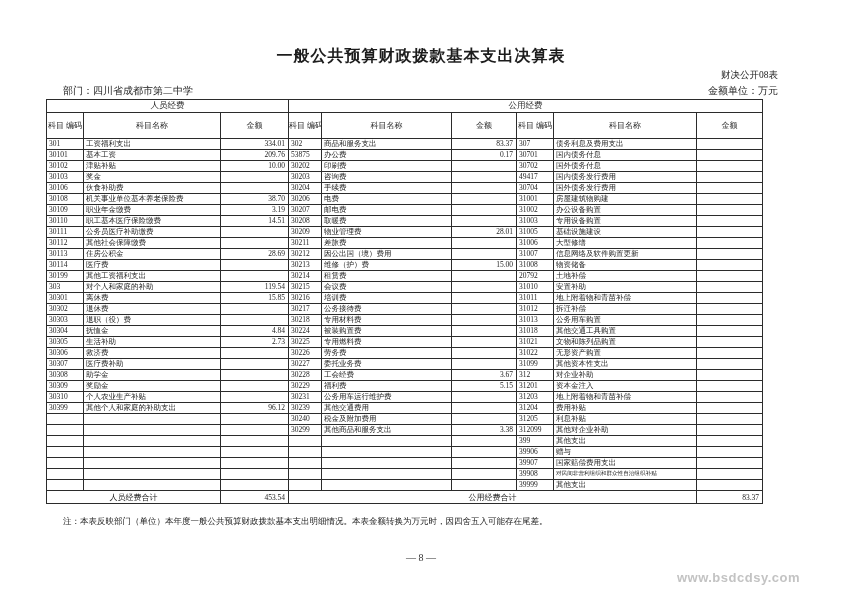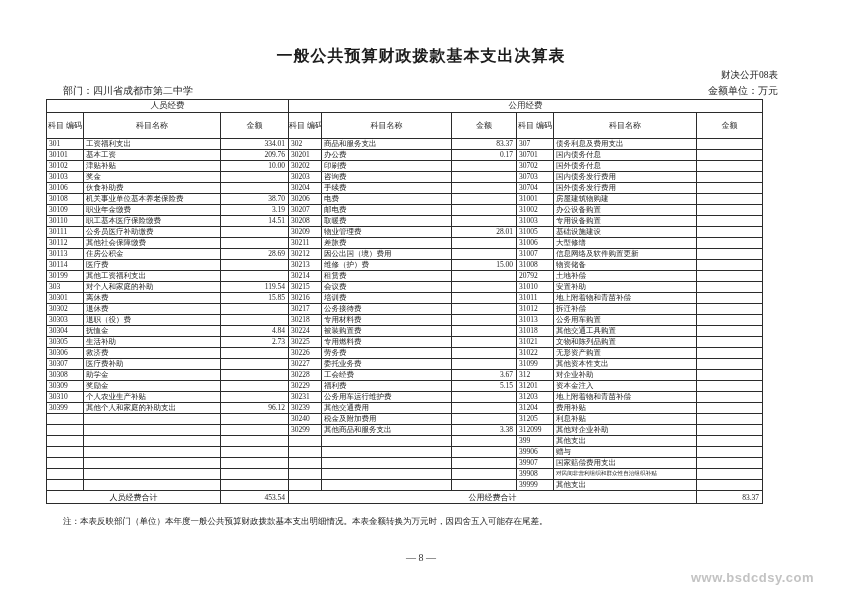--- a/index.html
+++ b/index.html
@@ -51,21 +51,21 @@
   td.total-amount { text-align: right; font-size: 7.5px; }
   .note {
     position: absolute; top: 516px; left: 63px; right: 64px;
     font-size: 8.5px;
   }
   .pageno {
     position: absolute; top: 552px; left: 0; right: 0;
     text-align: center; font-size: 10px; color: #333;
   }
   .watermark {
-    position: absolute; top: 570px; right: 28px;
+    position: absolute; top: 570px; right: 42px;
     font-family: "Liberation Sans", "DejaVu Sans", sans-serif;
     font-size: 13px; font-weight: bold; color: #c3c3c3;
     letter-spacing: 0.5px;
   }
 </style>
 </head>
 <body>
 
 <div class="page">
 
@@ -119,21 +119,21 @@
           <td class="name">商品和服务支出</td>
           <td class="amount">83.37</td>
           <td class="code">307</td>
           <td class="name">债务利息及费用支出</td>
           <td class="amount"></td>
         </tr>
         <tr>
           <td class="code">30101</td>
           <td class="name">基本工资</td>
           <td class="amount">209.76</td>
-          <td class="code">30201</td>
+          <td class="code">53875</td>
           <td class="name">办公费</td>
           <td class="amount">0.17</td>
           <td class="code">30701</td>
           <td class="name">国内债务付息</td>
           <td class="amount"></td>
         </tr>
         <tr>
           <td class="code">30102</td>
           <td class="name">津贴补贴</td>
           <td class="amount">10.00</td>
@@ -144,21 +144,21 @@
           <td class="name">国外债务付息</td>
           <td class="amount"></td>
         </tr>
         <tr>
           <td class="code">30103</td>
           <td class="name">奖金</td>
           <td class="amount"></td>
           <td class="code">30203</td>
           <td class="name">咨询费</td>
           <td class="amount"></td>
-          <td class="code">30703</td>
+          <td class="code">49417</td>
           <td class="name">国内债务发行费用</td>
           <td class="amount"></td>
         </tr>
         <tr>
           <td class="code">30106</td>
           <td class="name">伙食补助费</td>
           <td class="amount"></td>
           <td class="code">30204</td>
           <td class="name">手续费</td>
           <td class="amount"></td>

